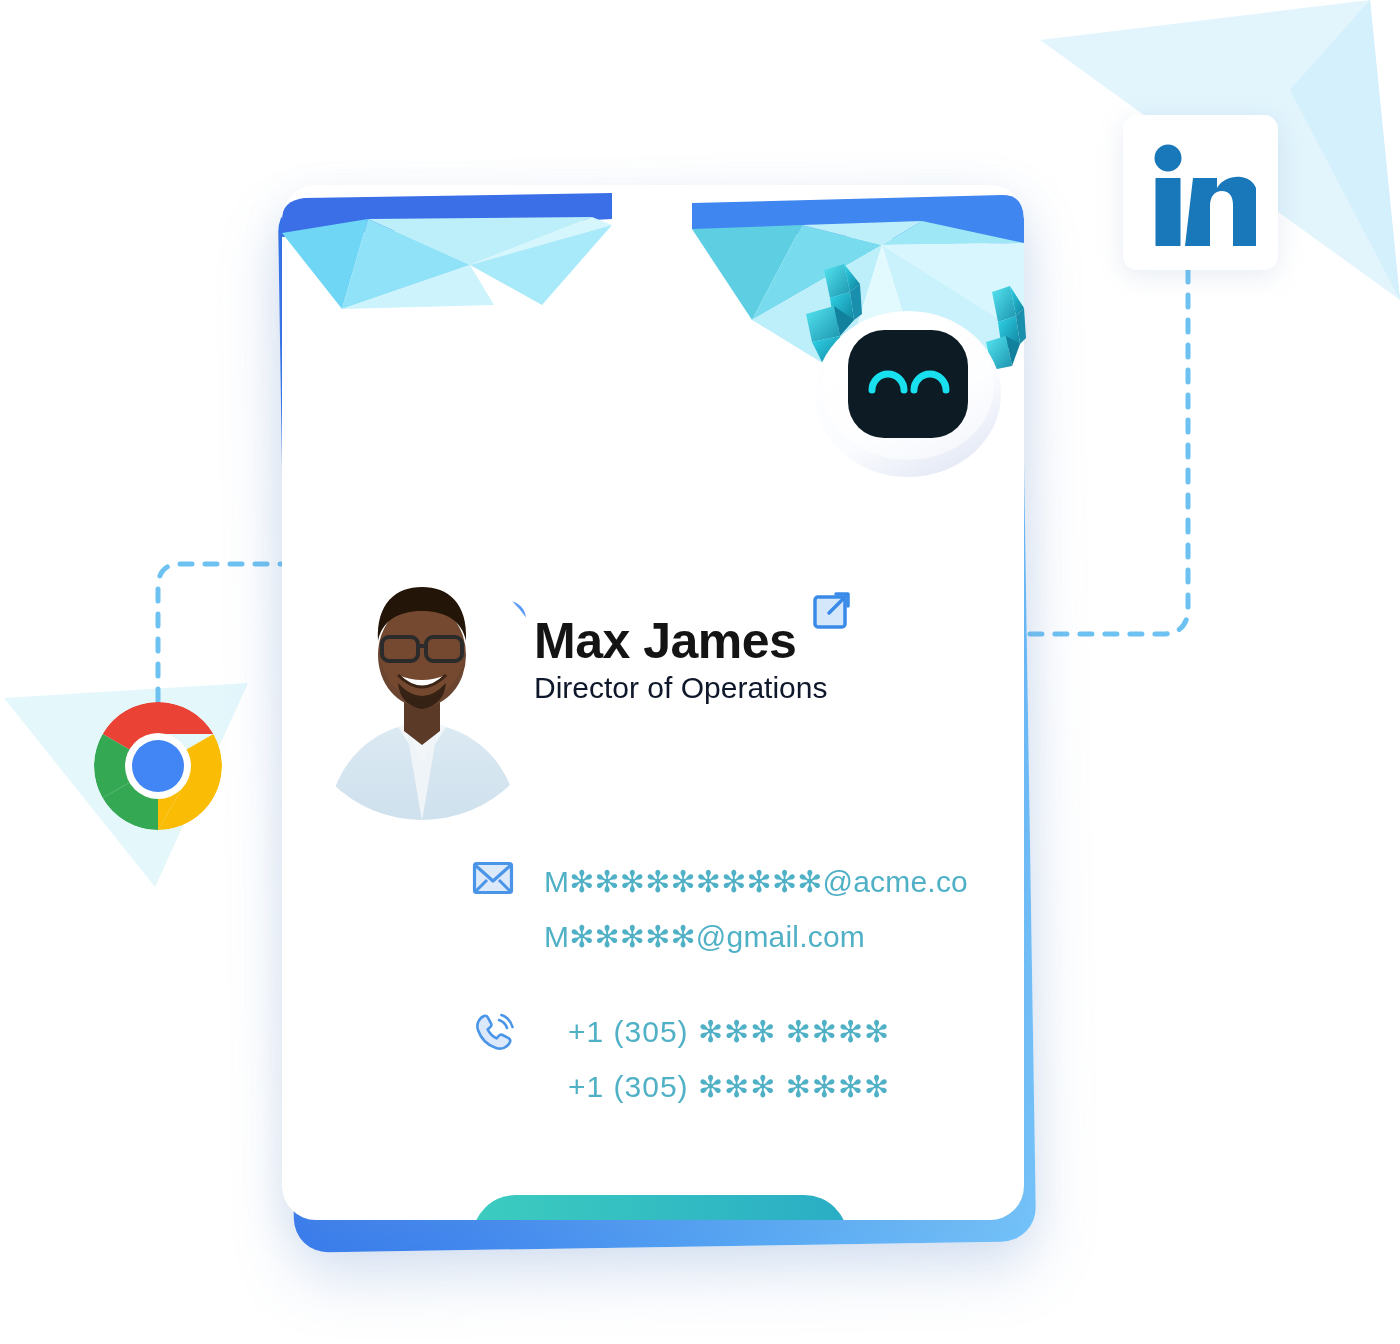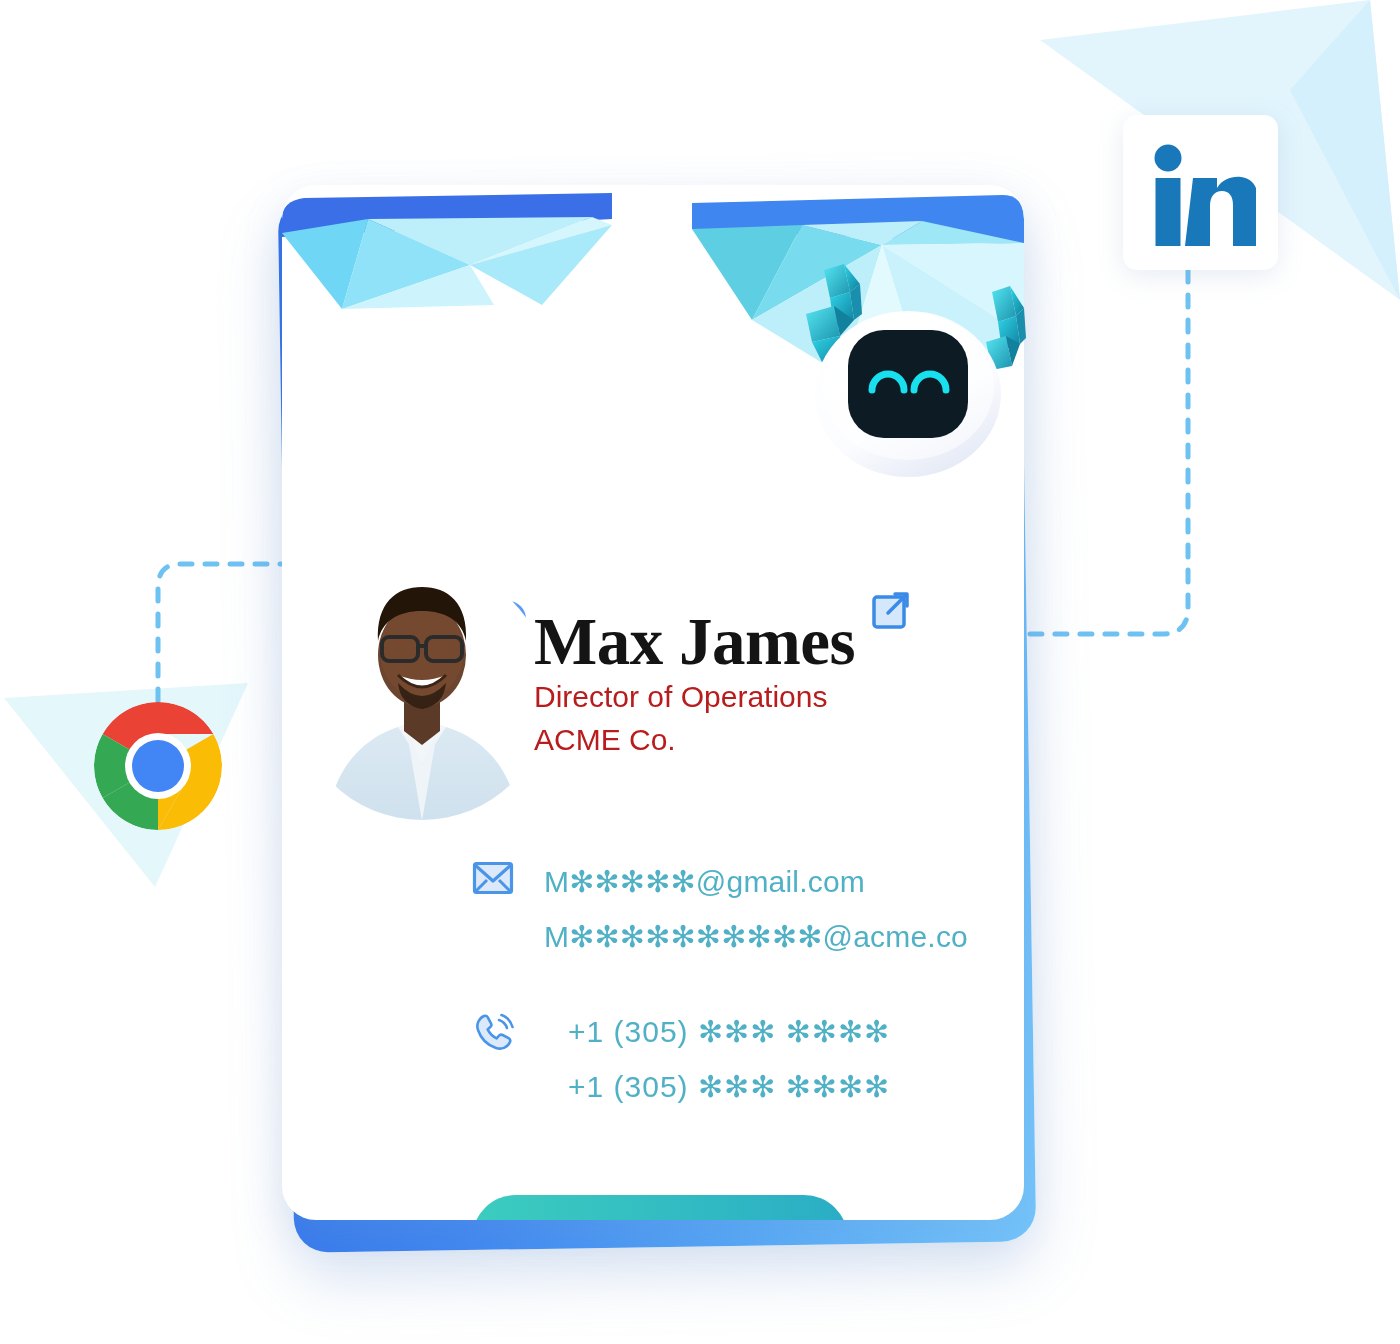--- a/index.html
+++ b/index.html
@@ -81,30 +81,30 @@
     background: linear-gradient(150deg,#4f8ef7 0%,#5fa0f8 55%,#7fb8fb 100%);
     border-radius: 50% 18px 50% 50%;
   }
   .avatar-photo {
     position: absolute; left: 12px; top: 6px;
     width: 208px; height: 262px;
     overflow: hidden;
   }
   .name-block { padding-top: 36px; margin-left: 8px; }
   .person-name {
-    font-family: Liberation Serif, serif;
+    font-family: Liberation Sans, sans-serif;
     font-weight: bold;
-    font-size: 67px; color: #141414;
+    font-size: 50px; color: #141414;
     letter-spacing: -0.5px;
     display: inline-block; vertical-align: middle;
     line-height: 1.05;
   }
   #external-link-icon { display: inline-block; vertical-align: 14px; margin-left: 10px; }
   .person-title, .person-company {
-    font-size: 30px; color: #b91c1c; line-height: 1.42;
+    font-size: 30px; color: #0f172a; line-height: 1.42;
     font-family: "Liberation Sans", sans-serif;
   }
 
   
   .contact-group { position: absolute; display: flex; align-items: flex-start; }
   #email-group { left: 190px; top: 480px; }
   #phone-group { left: 190px; top: 630px; }
   .contact-icon { width: 72px; flex: none; padding-top: 6px; }
   .contact-lines { }
   .contact-line {
@@ -240,35 +240,34 @@
         <div class="name-block">
           <div>
             <span class="person-name">Max James</span>
             <svg id="external-link-icon" width="42" height="42" viewBox="0 0 42 42">
               <rect x="4" y="8" width="30" height="30" rx="3" fill="#d5e8fb" stroke="#3a8ae8" stroke-width="3.5"></rect>
               <path d="M18 24 L36 6" stroke="#3a8ae8" stroke-width="3.5" stroke-linecap="round"></path>
               <path d="M25 5 H37 V17" fill="none" stroke="#3a8ae8" stroke-width="3.5" stroke-linecap="round" stroke-linejoin="round"></path>
             </svg>
           </div>
           <div class="person-title">Director of Operations</div>
-          <div class="person-company">ACME Co.</div>
         </div>
       </div>
 
       <div class="contact-group" id="email-group">
         <div class="contact-icon">
           <svg width="42" height="34" viewBox="0 0 42 34">
             <rect x="2.5" y="2.5" width="37" height="29" rx="2" fill="#dce9fb" stroke="#4a95e8" stroke-width="3.2"></rect>
             <path d="M3 4 L21 20 L39 4" fill="none" stroke="#4a95e8" stroke-width="3.2" stroke-linejoin="round"></path>
             <path d="M3 31 L15 19 M39 31 L27 19" fill="none" stroke="#4a95e8" stroke-width="3"></path>
           </svg>
         </div>
         <div class="contact-lines">
+          <div class="contact-line">M✻✻✻✻✻✻✻✻✻✻@acme.co</div>
           <div class="contact-line">M✻✻✻✻✻@gmail.com</div>
-          <div class="contact-line">M✻✻✻✻✻✻✻✻✻✻@acme.co</div>
         </div>
       </div>
 
       <div class="contact-group" id="phone-group">
         <div class="contact-icon">
           <svg width="42" height="42" viewBox="0 0 42 42">
             <path d="M12 5 C7 7 4 13 6 19 C9 28 15 34 24 37 C30 39 36 36 38 31 C38.6 29.4 38 28 36.6 27.2 L30.6 24 C29.3 23.3 27.8 23.6 26.9 24.7 L24.6 27.4 C20.6 25.4 17.6 22.4 15.6 18.4 L18.3 16.1 C19.4 15.2 19.7 13.7 19 12.4 L15.8 6.4 C15 5 13.6 4.4 12 5 Z" fill="#dce9fb" stroke="#4a95e8" stroke-width="2.6" stroke-linejoin="round"></path>
             <path d="M27 9 Q33 11 35 17" fill="none" stroke="#4a95e8" stroke-width="2.6" stroke-linecap="round"></path>
             <path d="M29.5 4 Q38 7 40.5 16" fill="none" stroke="#4a95e8" stroke-width="2.6" stroke-linecap="round"></path>
           </svg>

